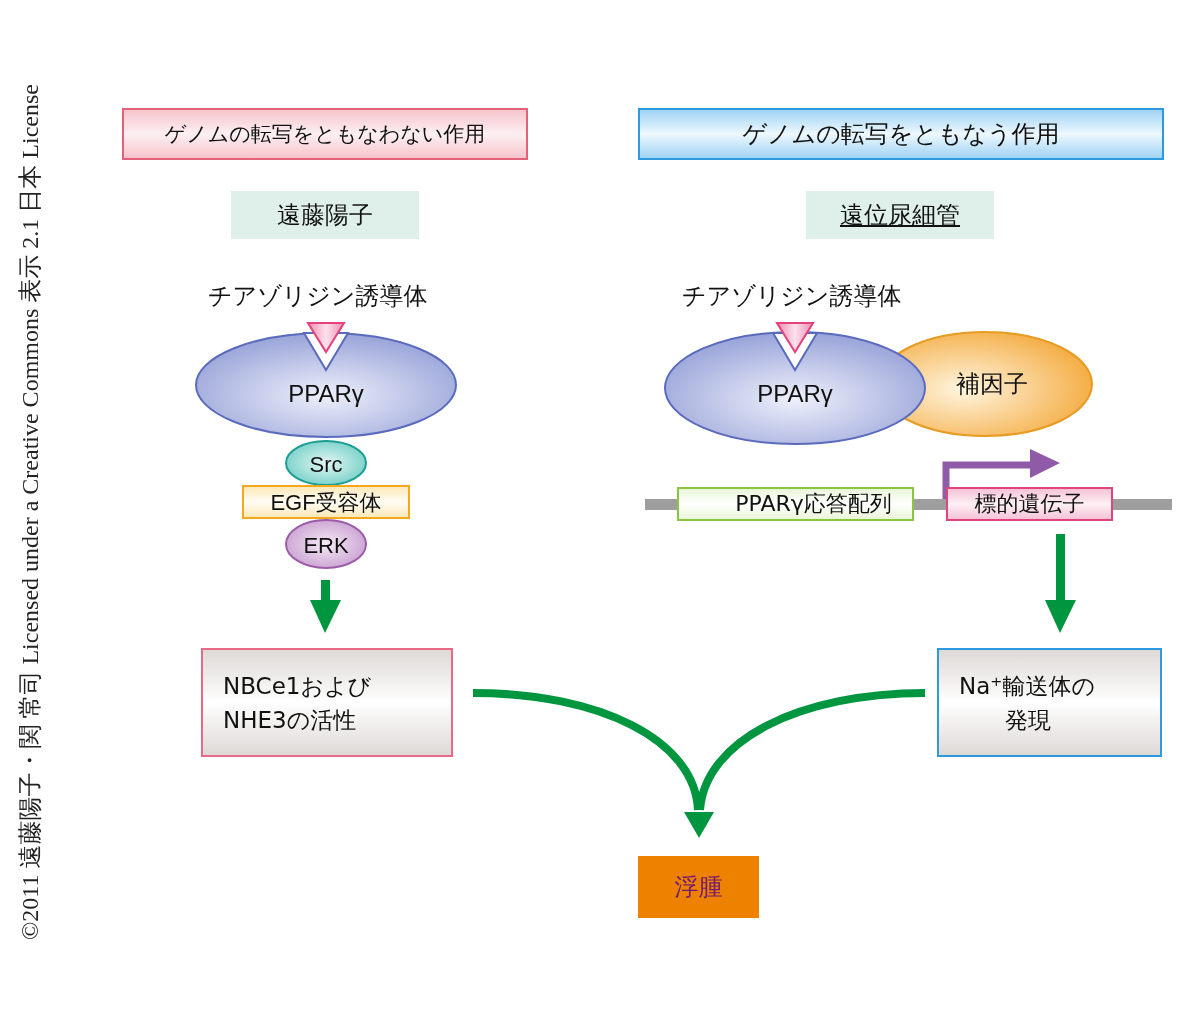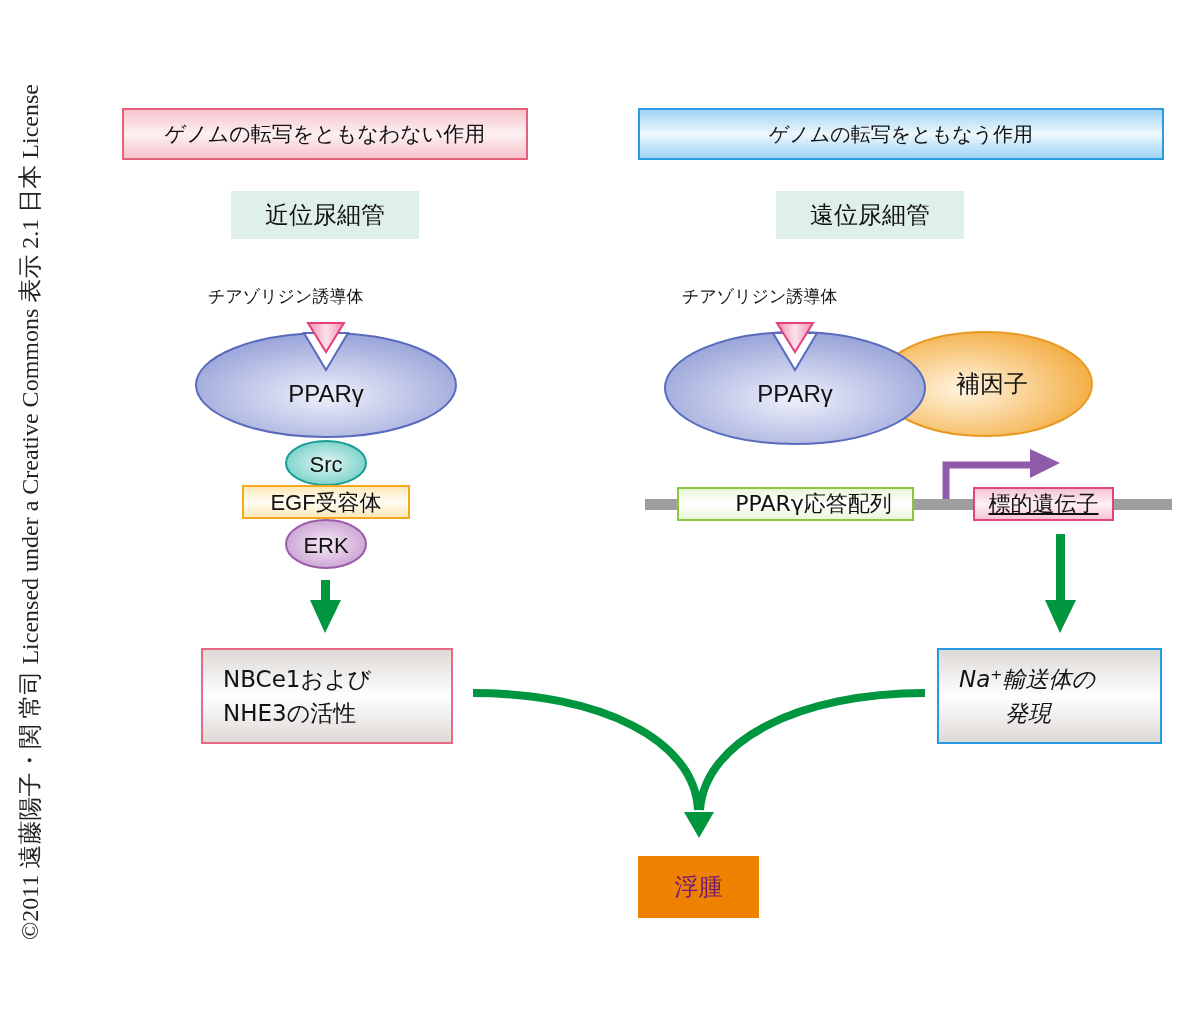--- a/index.html
+++ b/index.html
@@ -4,61 +4,61 @@
 <style>
   html, body { margin:0; padding:0; background:#ffffff; }
   body { width:1200px; height:1024px; position:relative; overflow:hidden;
          font-family:"DejaVu Sans", "Liberation Sans", sans-serif; color:#111; }
   .abs { position:absolute; }
   .box { position:absolute; display:flex; align-items:center; justify-content:center;
          box-sizing:border-box; white-space:nowrap; }
   .hdr-left { left:122px; top:108px; width:406px; height:52px; font-size:21px;
               border:2px solid #e5617a;
               background:linear-gradient(#f6c4cc, #fdf0f2 50%, #f6c4cc); }
-  .hdr-right { left:638px; top:108px; width:526px; height:52px; font-size:20px;
+  .hdr-right { left:638px; top:108px; width:526px; height:52px; font-size:24px;
                border:2px solid #2b9ae0;
                background:linear-gradient(#9fd3f4, #eef8fe 50%, #9fd3f4); }
   .region { background:#dff0ea; font-size:24px; height:48px; top:191px; }
   .region-left { left:231px; width:188px; }
-  .region-right { left:776px; width:188px; }
-  .inducer { font-size:17px; top:278px; height:36px; display:flex; align-items:center; }
+  .region-right { left:806px; width:188px;text-decoration:underline; }
+  .inducer { font-size:24px; top:278px; height:36px; display:flex; align-items:center; }
   .inducer-left { left:208px; }
   .inducer-right { left:682px; }
   .dna-box { height:34px; top:487px; font-size:22px; }
   .ppre { left:677px; width:237px; border:2px solid #8cc63f;
           background:linear-gradient(#e9f6d8, #ffffff 50%, #e9f6d8);padding-left:36px; }
-  .target { left:973px; width:141px; border:2px solid #e0447c;
-            background:linear-gradient(#f7c3d6, #fdf0f5 50%, #f7c3d6);text-decoration:underline; }
-  .effect { top:648px; height:96px; font-size:23px; line-height:34px;
+  .target { left:946px; width:167px; border:2px solid #e0447c;
+            background:linear-gradient(#f7c3d6, #fdf0f5 50%, #f7c3d6); }
+  .effect { top:648px; height:109px; font-size:23px; line-height:34px;
             flex-direction:column; align-items:flex-start; padding-left:20px; }
   .effect-left { left:201px; width:252px; border:2px solid #e96a86;
                  background:linear-gradient(#ddd9d6, #ffffff 50%, #ddd9d6); }
   .effect-right { left:937px; width:225px; border:2px solid #2b9ae0;
-                  background:linear-gradient(#ddd9d6, #ffffff 50%, #ddd9d6);font-style:italic; }
+                  background:linear-gradient(#ddd9d6, #ffffff 50%, #ddd9d6); }
   .effect .line { display:block; }
   .edema { left:638px; top:856px; width:121px; height:62px; background:#ee8100;
            color:#701a75; font-size:24px; }
   .license { position:absolute; left:0; top:0; width:60px; height:1024px; }
   .license span { position:absolute; left:50%; top:50%; transform:translate(-50%,-50%) rotate(-90deg);
                   white-space:nowrap; font-family:"Liberation Serif", "DejaVu Serif", serif;
                   font-size:24px; color:#222; }
   svg.diagram { position:absolute; left:0; top:0; }
   .svg-label { font-family:"Liberation Sans", "DejaVu Sans", sans-serif; fill:#111; }
 </style>
 </head>
 <body>
 
 <div class="license">
   <span>©2011 遠藤陽子・関 常司 Licensed under a Creative Commons 表示 2.1 日本 License</span>
 </div>
 
 <div class="box hdr-left">ゲノムの転写をともなわない作用</div>
 <div class="box hdr-right">ゲノムの転写をともなう作用</div>
 
-<div class="box region region-left">近位尿細管</div>
+<div class="box region region-left">遠藤陽子</div>
 <div class="box region region-right">遠位尿細管</div>
 
 <div class="abs inducer inducer-left">チアゾリジン誘導体</div>
 <div class="abs inducer inducer-right">チアゾリジン誘導体</div>
 
 <svg class="diagram" width="1200" height="1024" viewBox="0 0 1200 1024">
   <defs>
     <radialGradient id="pparGrad" cx="50%" cy="60%" r="60%">
       <stop offset="0%" stop-color="#eef0fb"></stop>
       <stop offset="100%" stop-color="#98a3d8"></stop>

